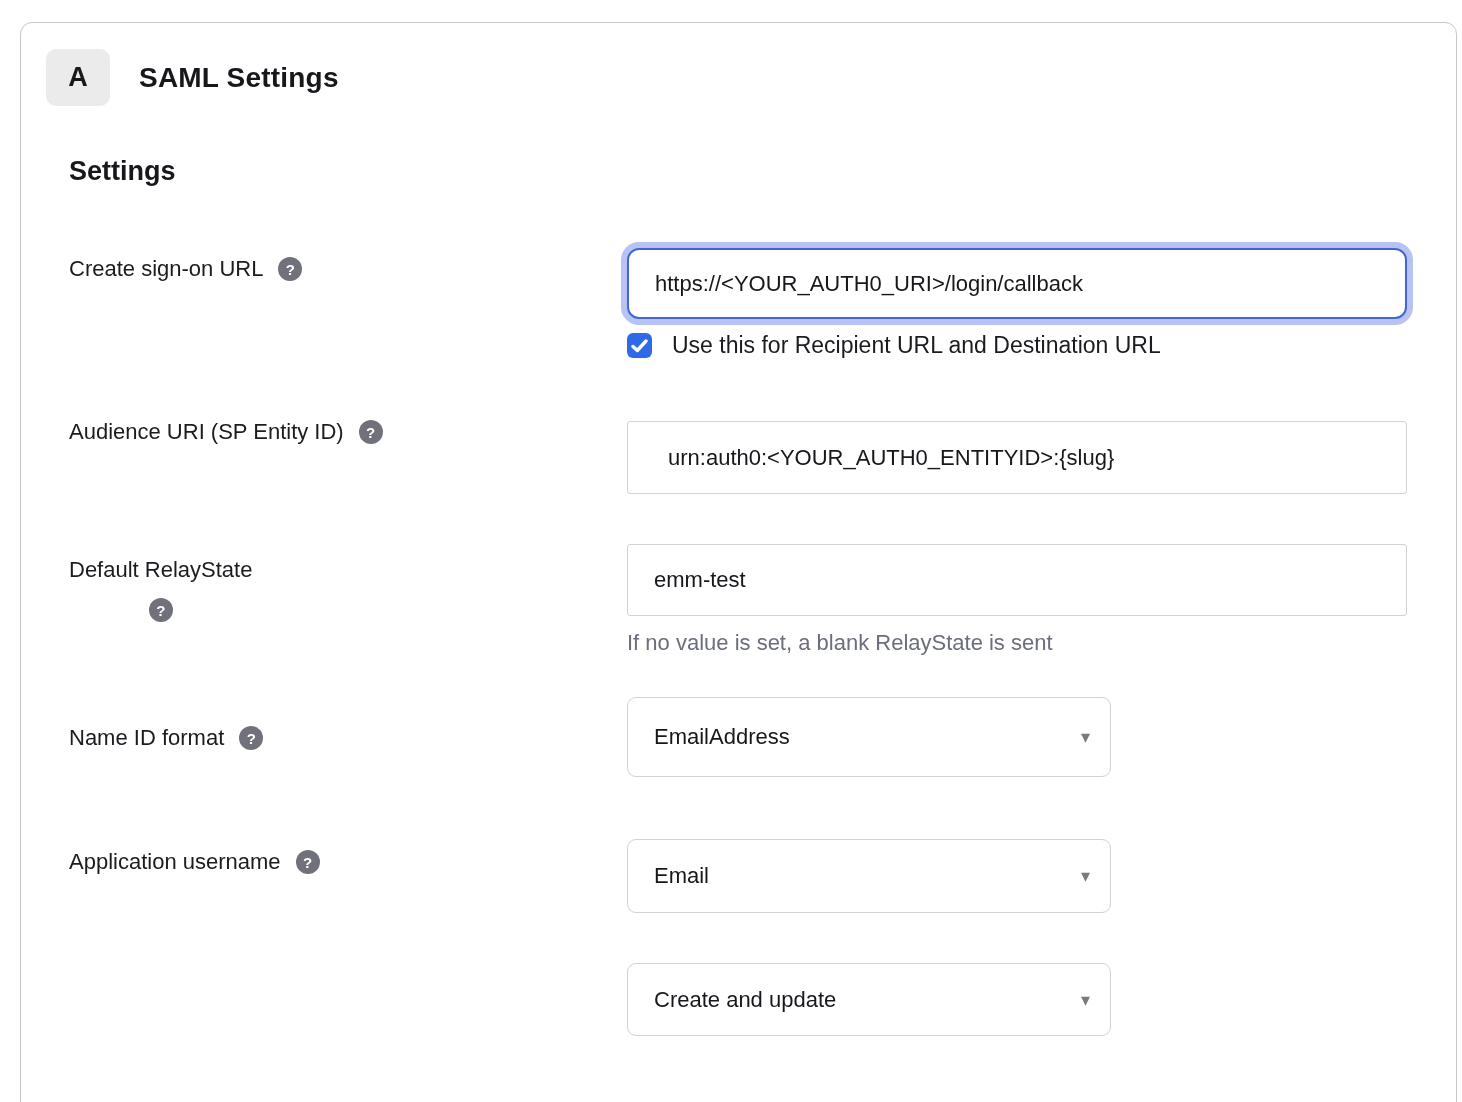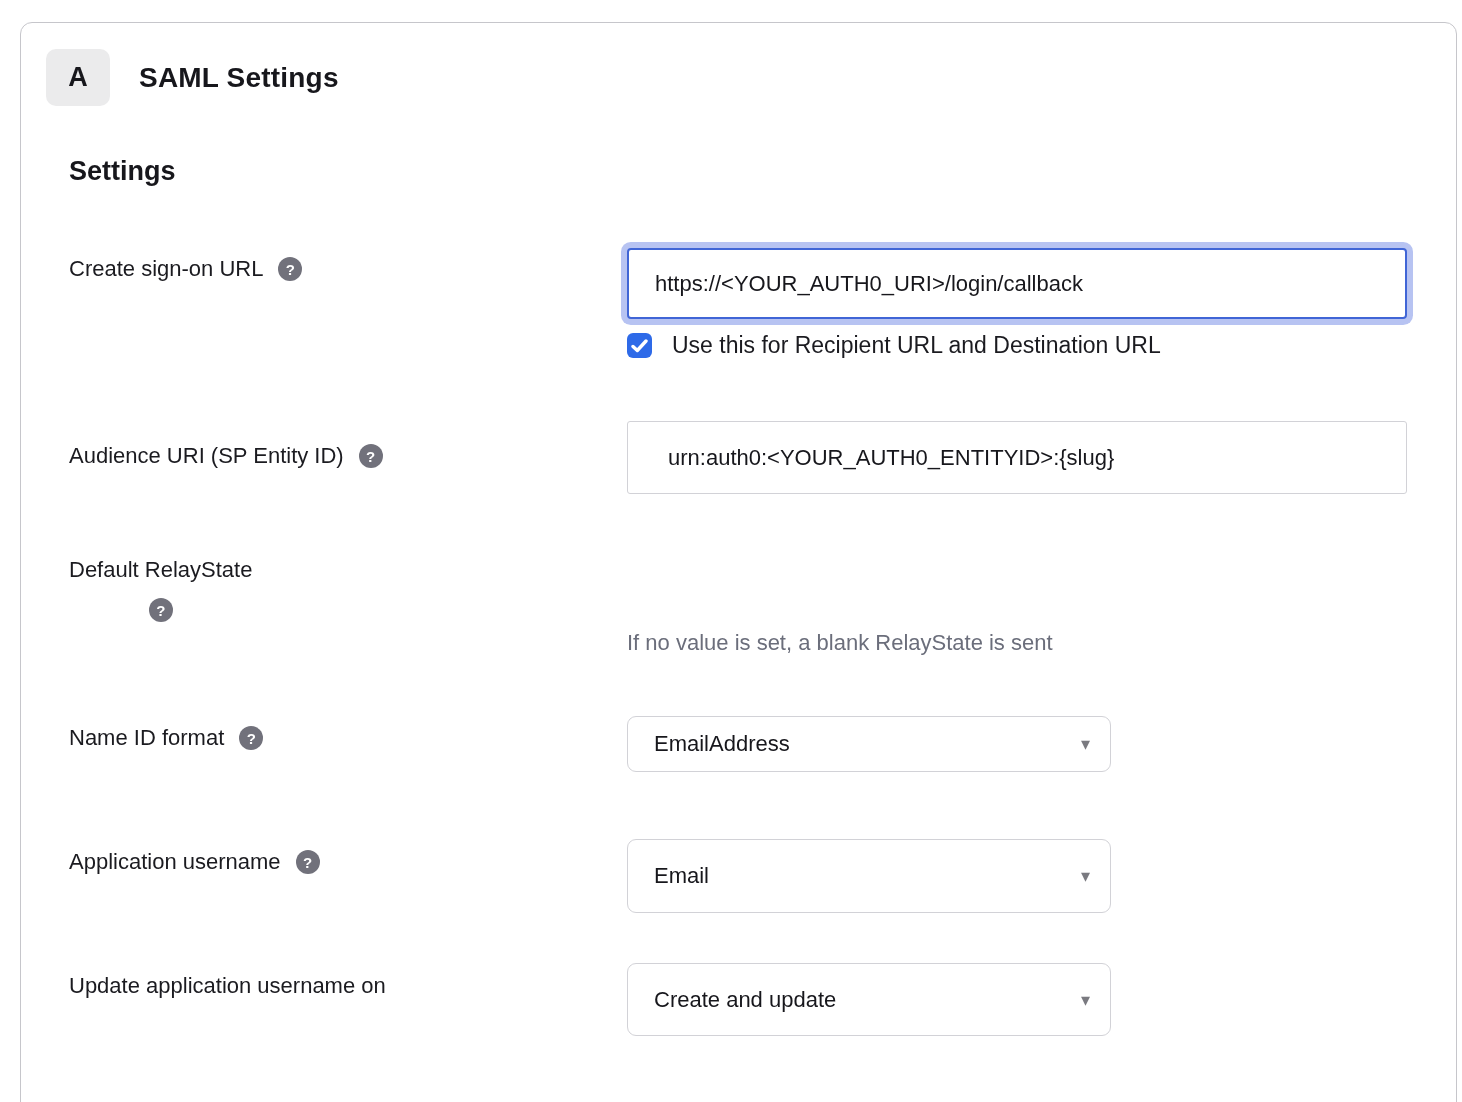--- a/index.html
+++ b/index.html
@@ -58,21 +58,21 @@
     border: 1.5px solid #d2d2d7;
     border-radius: 3px;
     background: #ffffff;
     font-family: "Liberation Sans", sans-serif;
     font-size: 22px; color: #17171c;
     padding: 0 20px 0 26px;
     outline: none;
   }
   .text-input.focused {
     border: 2.5px solid #4065d6;
-    border-radius: 4px;
+    border-radius: 12px;
     box-shadow: 0 0 0 6px #b7c3f2;
   }
   
   .checkbox-row {
     position: absolute; left: 606px; top: 309px;
     display: flex; align-items: center; gap: 20px;
   }
   .checkbox {
     width: 25px; height: 25px;
     background: #2e6ae8;
@@ -126,51 +126,49 @@
 
   <div class="checkbox-row">
     <span class="checkbox">
       <svg width="17" height="14" viewBox="0 0 17 14">
         <polyline points="2,7.5 6.3,11.5 15,2" fill="none" stroke="#ffffff" stroke-width="3.4" stroke-linecap="round" stroke-linejoin="round"></polyline>
       </svg>
     </span>
     <span class="checkbox-label">Use this for Recipient URL and Destination URL</span>
   </div>
 
-  <div class="field-label" style="top:420px;">
+  <div class="field-label" style="top:396px;">
     <span>Audience URI (SP Entity ID)</span>
     <span class="help-icon">?</span>
   </div>
   <input class="text-input" style="top: 398px; height: 73px; padding-left: 40px;" type="text" value="urn:auth0:&lt;YOUR_AUTH0_ENTITYID&gt;:{slug}">
 
   <div class="field-label" style="top:534px;flex-direction:column;">
     <span>Default RelayState</span>
     <span class="help-icon">?</span>
   </div>
+  <input class="text-input" style="top: 521px; height: 72px;" type="text" value="emm-test">
   <div class="helper-text">If no value is set, a blank RelayState is sent</div>
 
   <div class="field-label" style="top:702px;">
     <span>Name ID format</span>
     <span class="help-icon">?</span>
   </div>
-  <div class="select" style="top:693px; height:56px;">
+  <div class="select" style="top:674px; height:80px;">
     <span>EmailAddress</span>
     <span class="caret">▾</span>
   </div>
 
   <div class="field-label" style="top:826px;">
     <span>Application username</span>
     <span class="help-icon">?</span>
   </div>
   <div class="select" style="top:816px; height:74px;">
     <span>Email</span>
     <span class="caret">▾</span>
   </div>
 
-  <div class="field-label" style="top:950px;">
-    <span>Update application username on</span>
-  </div>
   <div class="select" style="top:940px; height:73px;">
     <span>Create and update</span>
     <span class="caret">▾</span>
   </div>
 
 </div>
 
 </body></html>

